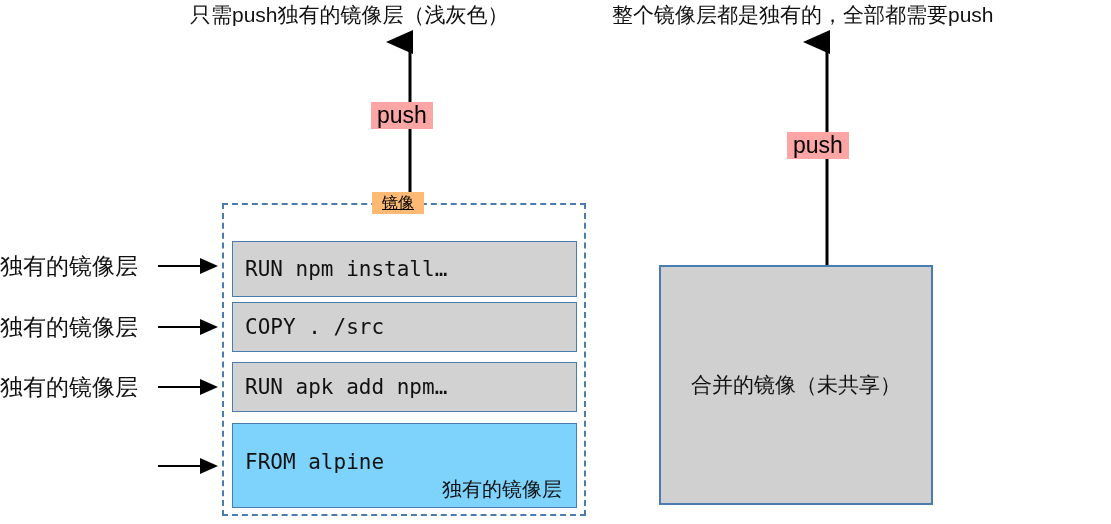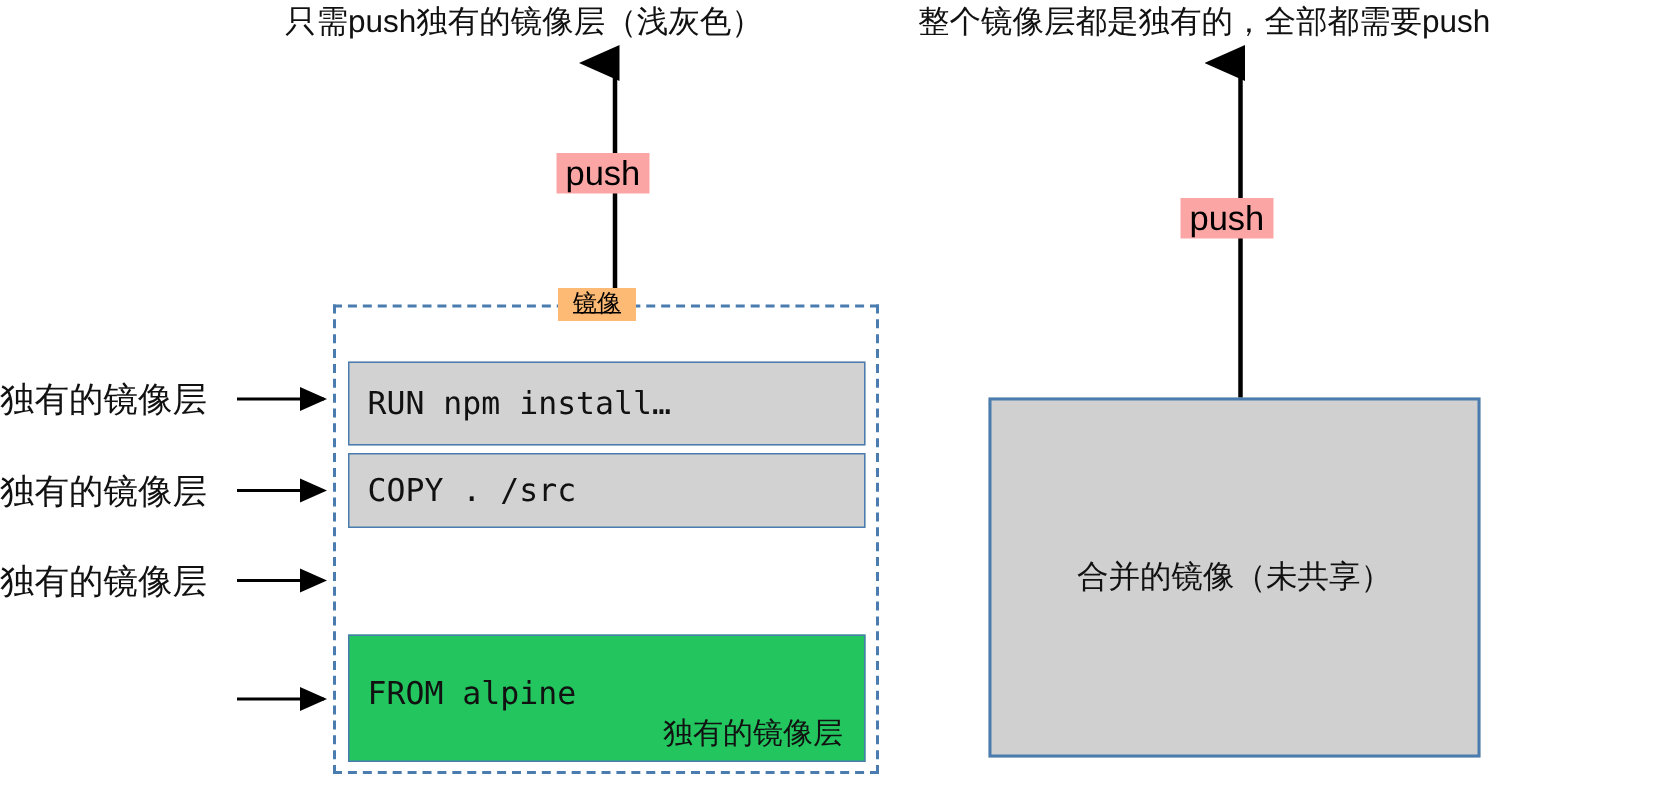--- a/index.html
+++ b/index.html
@@ -123,21 +123,21 @@
   .anno-arrow {
     position: absolute;
     overflow: visible;
   }
 
   
   #merged-box {
     position: absolute;
     left: 659px;
     top: 265px;
-    width: 328px;
+    width: 274px;
     height: 240px;
     box-sizing: border-box;
     border: 2px solid #4a7cb0;
     background: #d0d0d0;
   }
   #merged-label {
     position: absolute;
     left: 0;
     right: 0;
     top: 50%;
@@ -179,21 +179,24 @@
 
   <div id="image-container"></div>
   <div id="image-container-title">镜像</div>
 
   <div class="layer" id="layer-0" style="background: rgb(210, 210, 210);">
     <span class="cmd">RUN npm install…</span>
   </div>
   <div class="layer" id="layer-1" style="background: rgb(210, 210, 210); padding-left: 10px;">
     <span class="cmd">COPY . /src</span>
   </div>
-  <div class="layer" id="layer-3" style="background: #22c55e;">
+  <div class="layer" id="layer-2" style="background: rgb(210, 210, 210);">
+    <span class="cmd">RUN apk add npm…</span>
+  </div>
+  <div class="layer" id="layer-3" style="background: #7dd3fc;">
     <span class="cmd">FROM alpine</span>
     <span id="base-sub">独有的镜像层</span>
   </div>
 
   <div class="annotation" id="anno-0">独有的镜像层</div>
   <svg class="anno-arrow" style="left:158px; top:258px;" width="70" height="16">
     <defs>
       <marker id="arrowhead-right-1" markerWidth="10" markerHeight="10" refX="8" refY="5" orient="auto">
         <path d="M0,1 L9,5 L0,9 Z" fill="#000000"></path>
       </marker>

